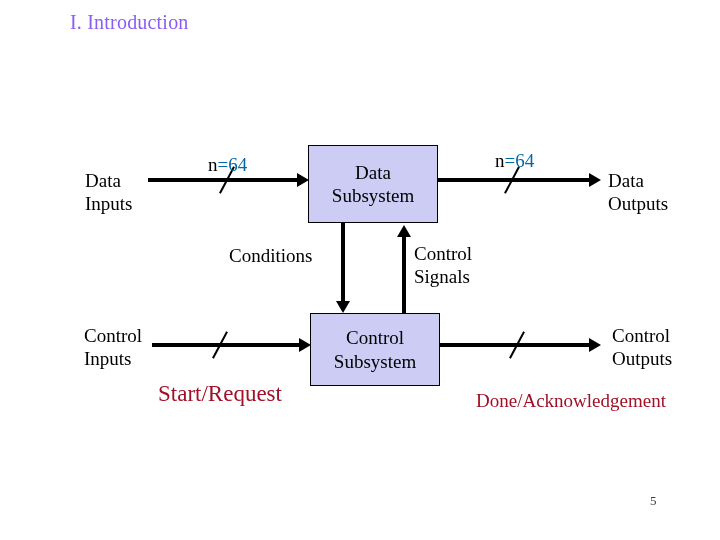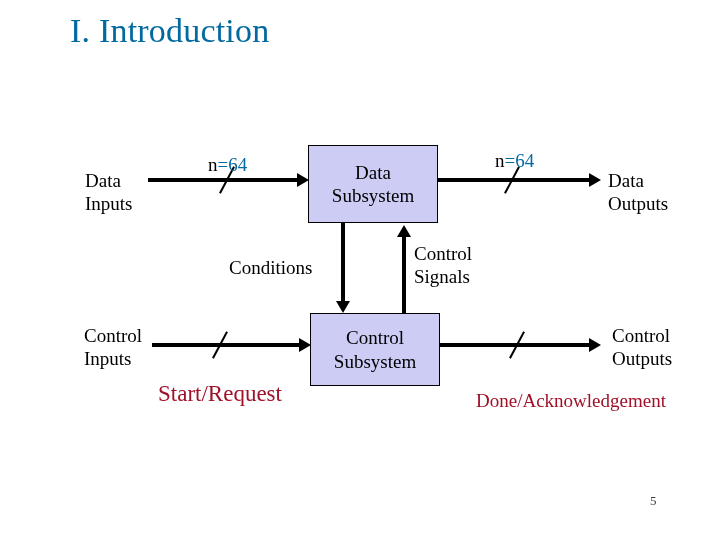--- a/index.html
+++ b/index.html
@@ -15,23 +15,23 @@
     overflow: hidden;
     font-family: "Liberation Serif", "DejaVu Serif", serif;
     color: #000000;
   }
 
   
   .slide-title {
     position: absolute;
     left: 70px;
     top: 11px;
-    font-size: 34px;
+    font-size: 20px;
     line-height: 1.15;
-    color: #0369a1;
+    color: #8b5cf6;
     white-space: nowrap;
     letter-spacing: 0.2px;
   }
 
   
   .subsystem-box {
     position: absolute;
     background: #ccccf5;
     border: 1.5px solid #000000;
     box-sizing: border-box;
@@ -66,21 +66,21 @@
     color: #000000;
     white-space: nowrap;
   }
   .label .line { display: block; }
   .label.red { color: #a01028; }
 
   #label-data-inputs      { left: 85px;  top: 169px; }
   #label-data-outputs     { left: 608px; top: 169px; }
   #label-control-inputs   { left: 84px;  top: 324px; }
   #label-control-outputs  { left: 612px; top: 324px; }
-  #label-conditions       { left: 229px; top: 256px; }
+  #label-conditions       { left: 229px; top: 244px; }
   #label-control-signals  { left: 414px; top: 242px; }
   #label-bus-top-left     { left: 208px; top: 153px; font-size: 19px; }
   #label-bus-top-right    { left: 495px; top: 149px; font-size: 19px; }
   #label-start-request    { left: 158px; top: 380px; font-size: 23px; }
   #label-done-ack         { left: 476px; top: 389px; font-size: 19px; }
 
   .n-prefix { color: #000000; }
   .n-value  { color: #0369a1; }
 
   

